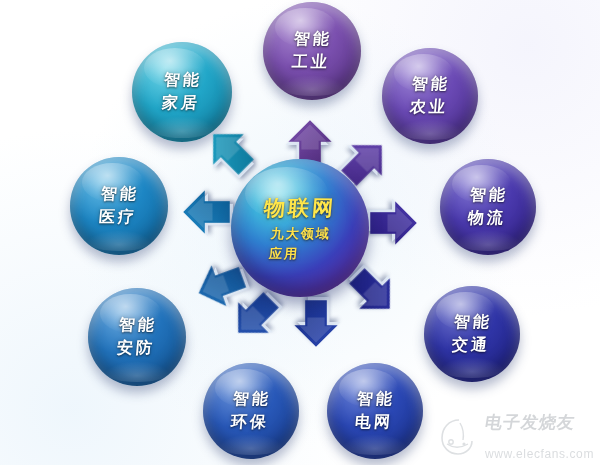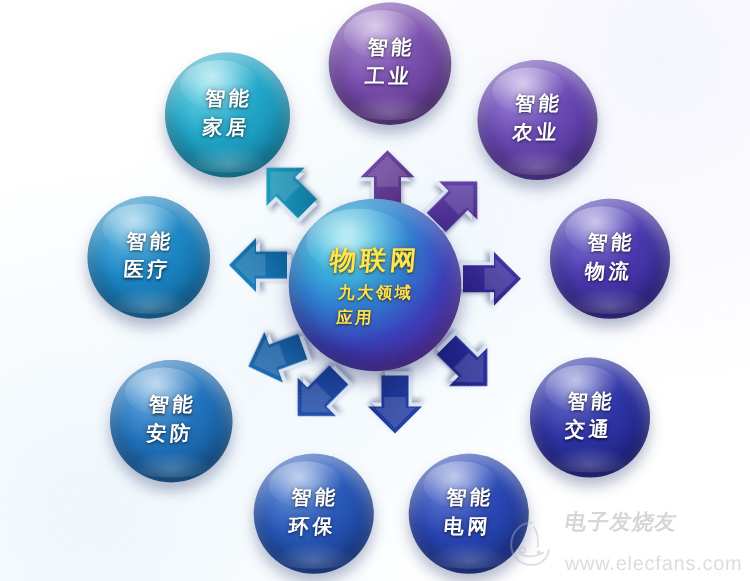--- a/index.html
+++ b/index.html
@@ -89,21 +89,21 @@
 
   
   #watermark{position:absolute;right:6px;bottom:4px;
     display:flex;align-items:center;gap:6px;opacity:.42;
     pointer-events:none;}
   #wm-mark{width:40px;height:40px;flex:0 0 auto;}
   #wm-text{display:flex;flex-direction:column;line-height:1.05;}
   #wm-cn{font-size:17px;color:#9aa0a6;font-weight:bold;letter-spacing:1px;
     font-family:"Liberation Serif","DejaVu Serif",serif;
     transform:skewX(-9deg);}
-  #wm-url{font-size:16px;color:#a8aeb4;letter-spacing:.6px;
+  #wm-url{font-size:12px;color:#a8aeb4;letter-spacing:.6px;
     font-family:"Liberation Sans","DejaVu Sans",sans-serif;margin-top:17px;}
 </style>
 </head>
 <body>
 
 <div id="stage">
   <div class="wash"></div>
 
   <div id="nodes-layer">
       <div class="node" style="left: 263px; top: 2px; height: 98px; width: 98px; background: radial-gradient(circle at 34% 26%, rgb(168, 135, 207) 0%, rgb(122, 79, 174) 42%, rgb(78, 42, 120) 100%);">

